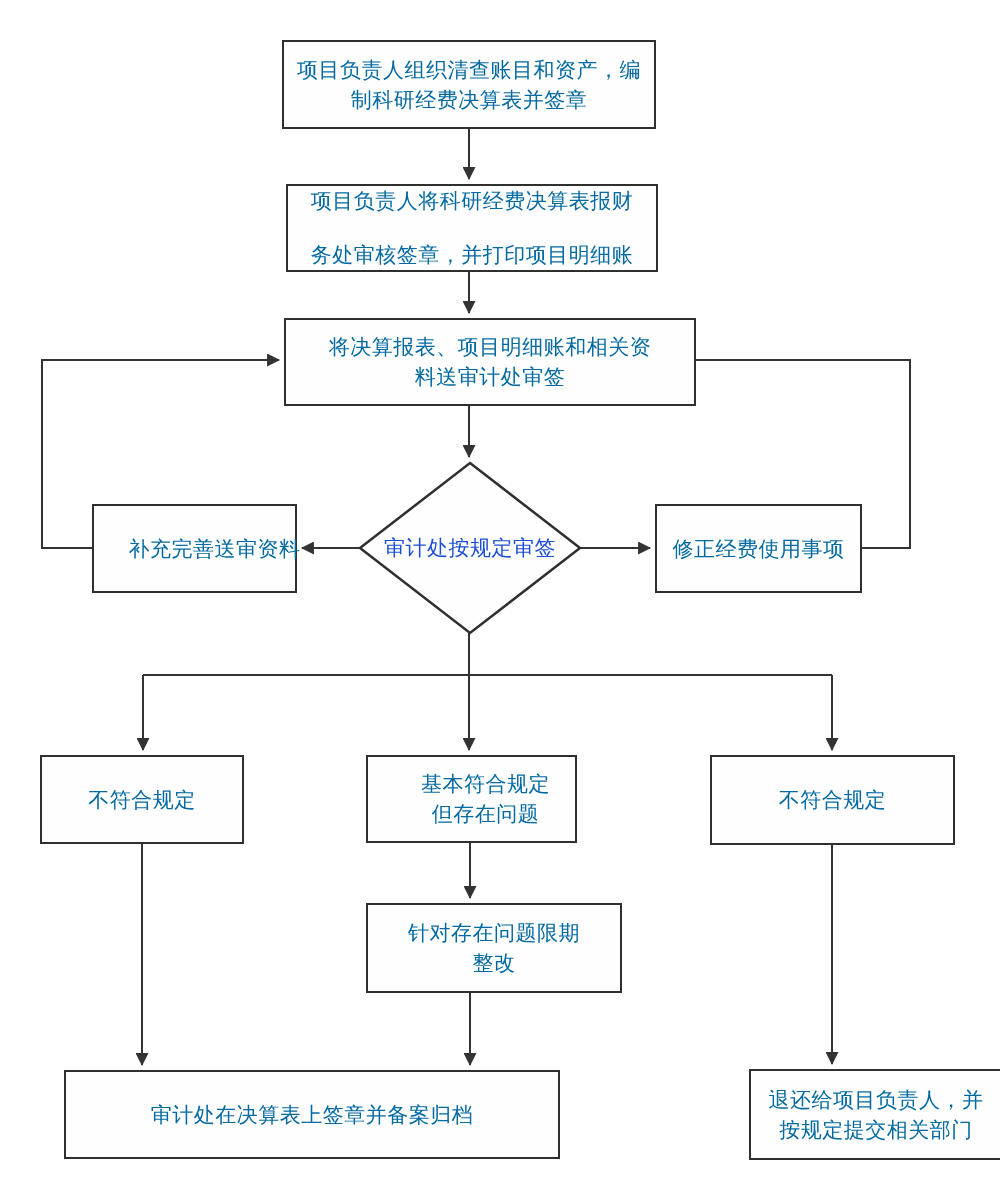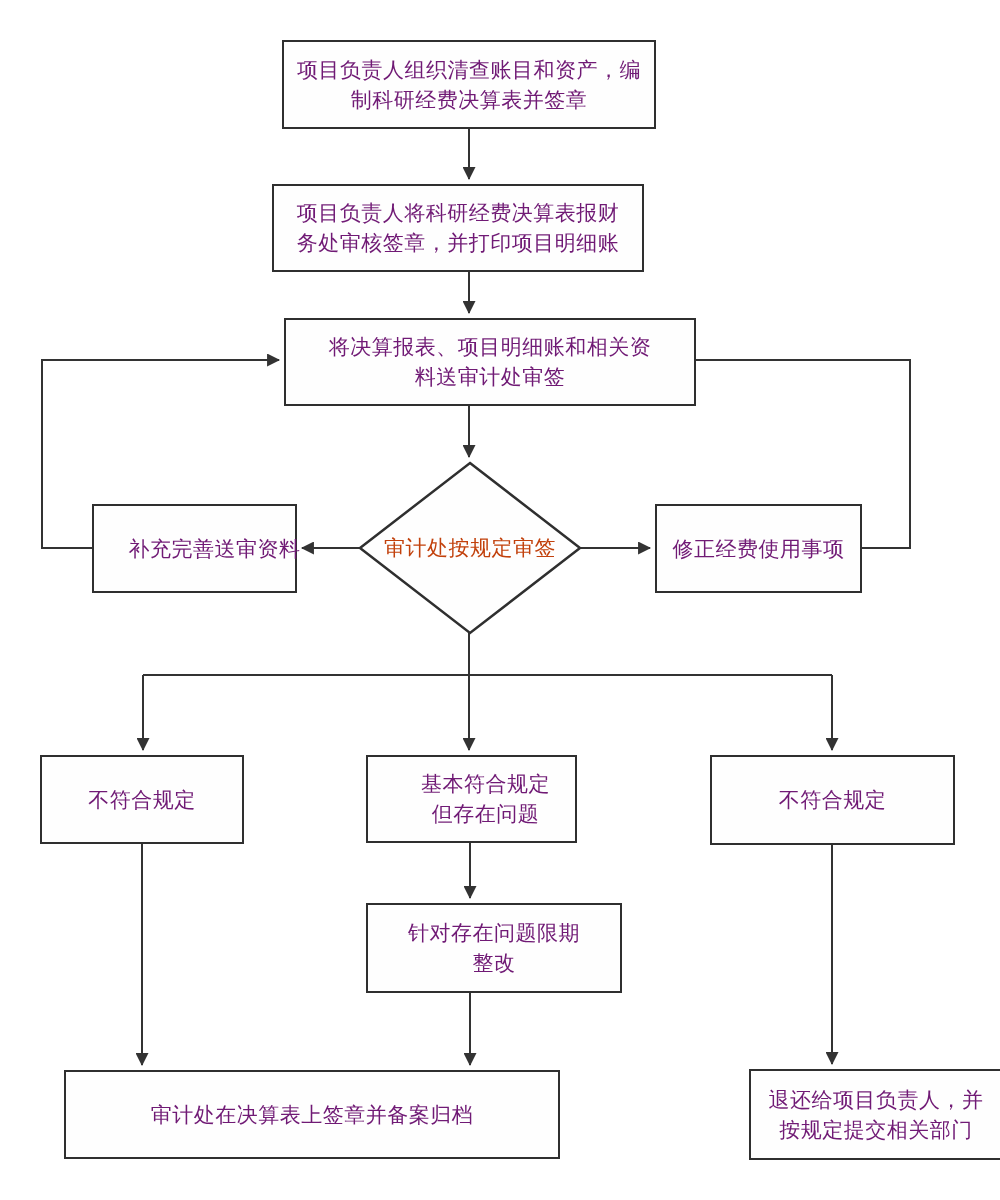--- a/index.html
+++ b/index.html
@@ -28,35 +28,35 @@
     box-sizing: border-box;
     border: 2px solid #2f2f2f;
     background: #fefefe;
     display: flex;
     flex-direction: column;
     justify-content: center;
     align-items: center;
     text-align: center;
     font-size: 21px;
     line-height: 30px;
-    color: #701a75;
+    color: #0369a1;
     z-index: 2;
     letter-spacing: 0.5px;
   }
   .node .line { display: block; white-space: nowrap; }
   .diamond {
     position: absolute;
     z-index: 2;
     display: flex;
     justify-content: center;
     align-items: center;
     text-align: center;
     font-size: 21px;
     line-height: 30px;
-    color: #c2410c;
+    color: #1d4ed8;
     letter-spacing: 0.5px;
   }
   .diamond svg {
     position: absolute;
     left: 0; top: 0;
   }
   .diamond .diamond-label {
     position: relative;
     z-index: 3;
     white-space: nowrap;
@@ -102,21 +102,21 @@
 
       <path d="M832,845 L832,1064" marker-end="url(#arrow)"></path>
     </g>
   </svg>
 
   <div class="node" style="left:282px; top:40px; width:374px; height:89px;">
     <span class="line">项目负责人组织清查账目和资产，编</span>
     <span class="line">制科研经费决算表并签章</span>
   </div>
 
-  <div class="node" style="left:272px; top:184px; width:372px; height:88px;">
+  <div class="node" style="left:286px; top:184px; width:372px; height:88px;justify-content:space-between;">
     <span class="line">项目负责人将科研经费决算表报财</span>
     <span class="line">务处审核签章，并打印项目明细账</span>
   </div>
 
   <div class="node" style="left:284px; top:318px; width:412px; height:88px;">
     <span class="line">将决算报表、项目明细账和相关资</span>
     <span class="line">料送审计处审签</span>
   </div>
 
   <div class="diamond" style="left:356px; top:459px; width:228px; height:178px;">

